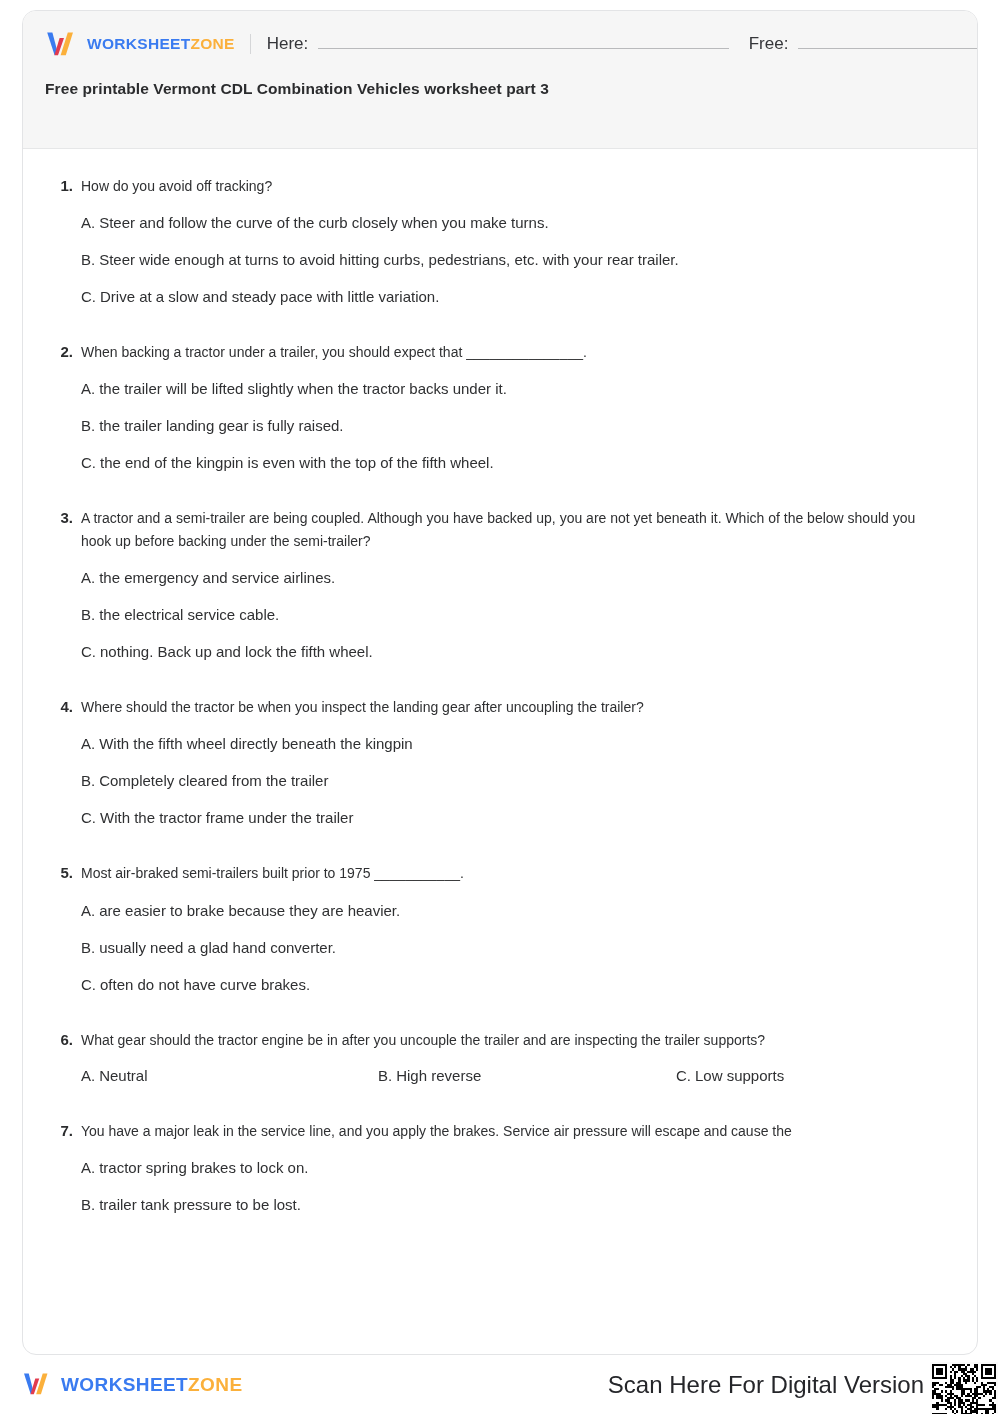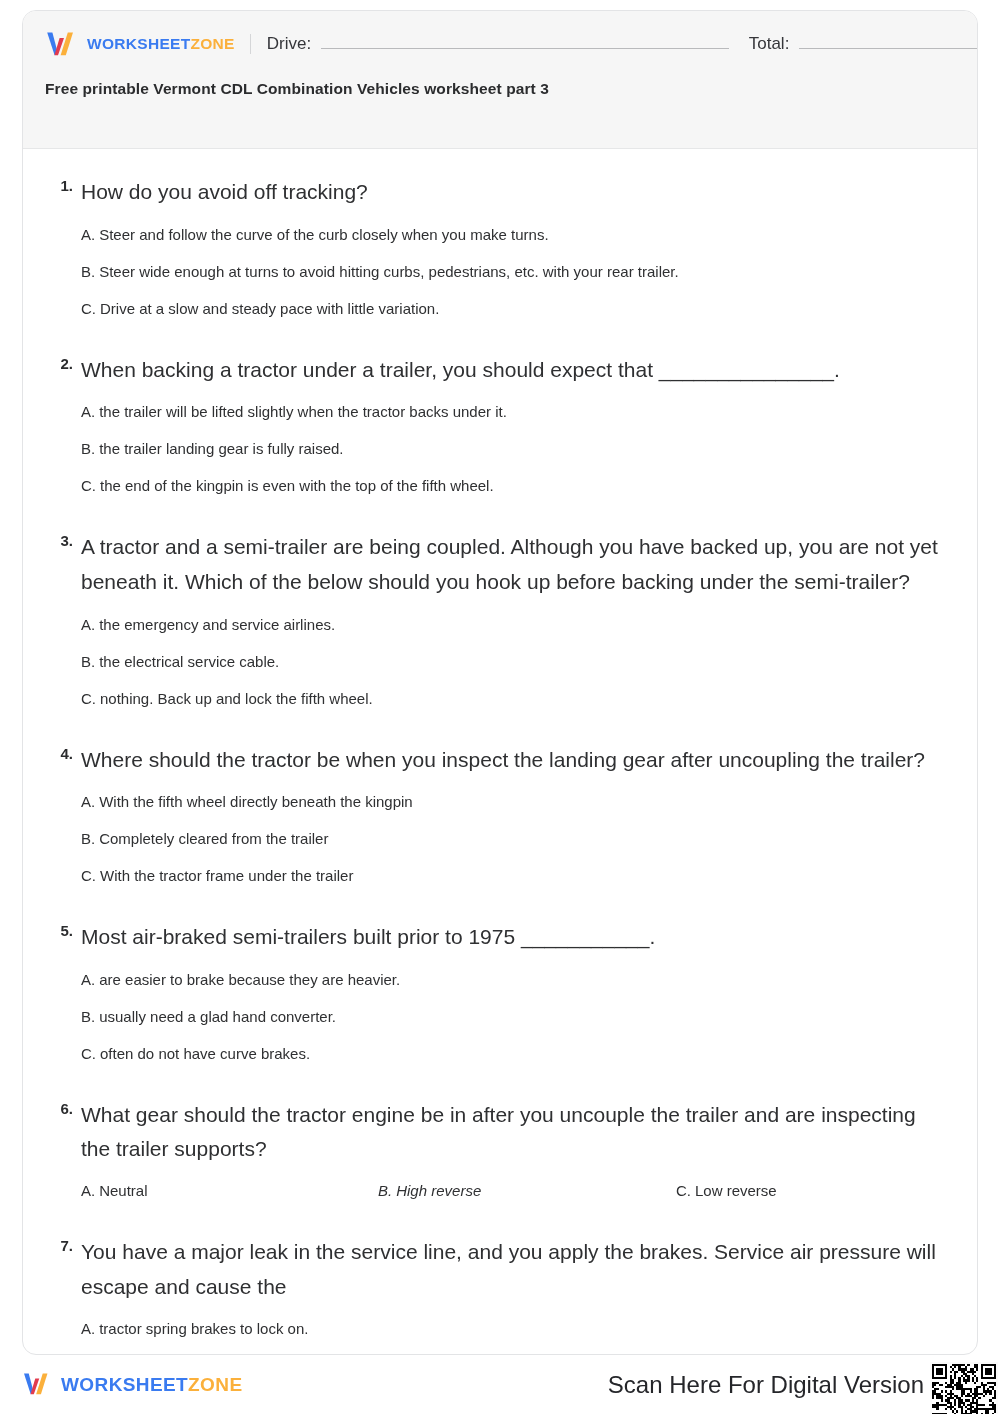--- a/index.html
+++ b/index.html
@@ -117,41 +117,41 @@
     text-align: right;
     font-size: 15px;
     font-weight: 700;
     color: #2b2c2e;
     padding-right: 8px;
     line-height: 1.45;
     box-sizing: border-box;
   }
   .q-main { flex: 1 1 auto; min-width: 0; }
   .q-text {
-    font-size: 21px;
+    font-size: 14px;
     line-height: 1.65;
     color: #2f3032;
   }
   .options { margin-top: 6px; }
   .option {
     font-size: 15px;
     line-height: 1.6;
     color: #2f3032;
     padding: 7px 0 6px 0;
   }
   .option .opt-letter { margin-right: 4px; }
 
   
   .options.row {
     display: flex;
     margin-top: 8px;
   }
   .options.row .option { padding-top: 4px; }
   .options.row .option:nth-child(1) { flex: 0 0 297px; }
-  .options.row .option:nth-child(2) { flex: 0 0 298px; font-style: italic; }
+  .options.row .option:nth-child(2) { flex: 0 0 298px; }
   .options.row .option:nth-child(3) { flex: 1 1 auto; }
 
   
   .sheet-footer {
     position: absolute;
     left: 0;
     top: 1362px;
     width: 1000px;
     height: 52px;
     display: flex;
@@ -202,26 +202,26 @@
           <path d="M2.2 1.5 L7.4 1.5 L12.4 20.5 L9.6 24.2 L2.2 1.5 Z" fill="#3a7bf0"></path>
           <path d="M9.4 24.2 L14.6 7.0 L19.0 7.0 L13.0 24.2 Z" fill="#e23b4e"></path>
           <path d="M15.6 24.2 L22.8 1.5 L28.0 1.5 L20.8 24.2 Z" fill="#fbb03b"></path>
         </svg>
         <span class="brand-word"><span class="w1">WORKSHEET</span><span class="w2">ZONE</span></span>
       </div>
 
       <div class="brand-sep"></div>
 
       <div class="field name">
-        <span class="field-label">Drive:</span>
+        <span class="field-label">Here:</span>
         <span class="field-rule"></span>
       </div>
 
       <div class="field grade">
-        <span class="field-label">Total:</span>
+        <span class="field-label">Free:</span>
         <span class="field-rule"></span>
       </div>
     </div>
 
     <div class="sheet-title">Free printable Vermont CDL Combination Vehicles worksheet part 3</div>
   </div>
 
   <div class="sheet-body">
       <div class="question">
         <div class="q-num">1.</div>
@@ -278,21 +278,21 @@
           </div>
         </div>
       </div>
       <div class="question">
         <div class="q-num">6.</div>
         <div class="q-main">
           <div class="q-text">What gear should the tractor engine be in after you uncouple the trailer and are inspecting the trailer supports?</div>
           <div class="options row">
             <div class="option"><span class="opt-letter">A.</span><span>Neutral</span></div>
             <div class="option"><span class="opt-letter">B.</span><span>High reverse</span></div>
-            <div class="option"><span class="opt-letter">C.</span><span>Low reverse</span></div>
+            <div class="option"><span class="opt-letter">C.</span><span>Low supports</span></div>
           </div>
         </div>
       </div>
       <div class="question">
         <div class="q-num">7.</div>
         <div class="q-main">
           <div class="q-text">You have a major leak in the service line, and you apply the brakes. Service air pressure will escape and cause the</div>
           <div class="options">
             <div class="option"><span class="opt-letter">A.</span><span>tractor spring brakes to lock on.</span></div>
             <div class="option"><span class="opt-letter">B.</span><span>trailer tank pressure to be lost.</span></div>

